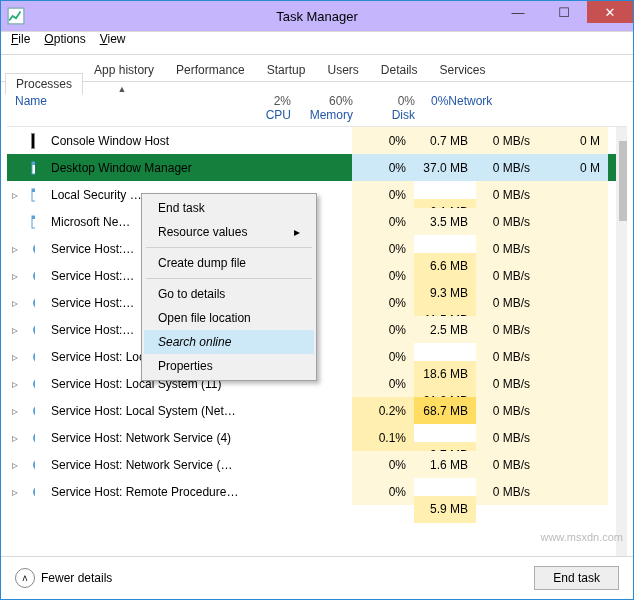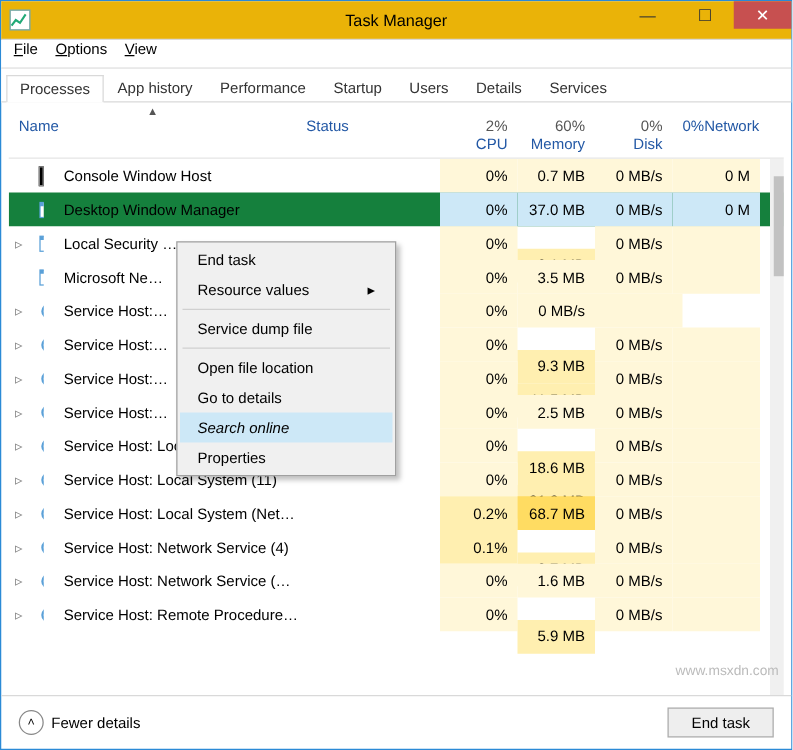--- a/index.html
+++ b/index.html
@@ -1,28 +1,28 @@
 <!DOCTYPE html>
 <html><head>
 <meta charset="utf-8">
 <style>
   html, body { margin:0; padding:0; font-family:"Segoe UI", Arial, sans-serif; font-size:12px; background:#fff; }
   .window { width:634px; height:600px; border:1px solid #2b8ad6; box-sizing:border-box; display:flex; flex-direction:column; position:relative; }
-  .titlebar { height:30px; background:#eab308; display:flex; align-items:center; position:relative; border-bottom:1px solid #d9d9d9; }
+  .titlebar { height:30px; background:#c4b5fd; display:flex; align-items:center; position:relative; border-bottom:1px solid #d9d9d9; }
   .titlebar-icon { width:18px; height:18px; margin-left:6px; }
   .titlebar-title { position:absolute; left:0; right:0; text-align:center; font-size:13px; color:#000; pointer-events:none; }
   .win-controls { position:absolute; right:0; top:0; display:flex; height:22px; }
   .win-btn { width:46px; display:flex; align-items:center; justify-content:center; font-size:13px; color:#333; }
   .win-btn.close { background:#c75050; color:#fff; }
   .menubar { height:22px; display:flex; align-items:flex-start; padding-left:10px; gap:14px; border-bottom:1px solid #d9d9d9; background:#fff; }
   .menubar span { font-size:12px; }
   .menubar span::first-letter { text-decoration:underline; }
   .tabbar { display:flex; padding-left:4px; padding-top:4px; border-bottom:1px solid #d9d9d9; background:#fff; }
   .tab { padding:3px 10px; border:1px solid transparent; font-size:12px; color:#333; }
-  .tab.active { border:1px solid #d9d9d9; border-bottom:1px solid #fff; background:#fff; position:relative; top:1px; }
+  .tab.active { border:1px solid #d9d9d9; border-bottom:1px solid #fff; background:#fff; position:relative; top:14px; }
   .columns-header { display:flex; border-bottom:1px solid #e5e5e5; position:relative; margin:8px 6px 0 6px; }
   .col { box-sizing:border-box; padding:4px 8px; font-size:12px; color:#2358a5; }
   .col-name { width:230px; position:relative; }
   .sort-ind { position:absolute; top:-6px; left:50%; transform:translateX(-50%); font-size:9px; color:#555; }
   .col-status { width:115px; }
   .col-num { width:62px; text-align:right; }
   .col-num .top { color:#555; display:block; }
   .col-num .bot { display:block; }
   .col-network { width:70px; text-align:right; }
   .rows { flex:1; overflow:hidden; margin:0 6px; position:relative; }
@@ -88,21 +88,20 @@
       <div class="tab">Users</div>
       <div class="tab">Details</div>
       <div class="tab">Services</div>
     </div>
 
   <div class="columns-header">
     <div class="col col-name">
       <span class="sort-ind">▲</span>
       <span>Name</span>
     </div>
-    <div class="col col-status">Status</div>
     <div class="col col-num">
         <span class="top">2%</span>
         <span class="bot">CPU</span>
       </div>
     <div class="col col-num">
         <span class="top">60%</span>
         <span class="bot">Memory</span>
       </div>
     <div class="col col-num">
         <span class="top">0%</span>
@@ -173,20 +172,21 @@
         <div class="c c-expand">▹</div>
         <div class="c c-icon">
           <svg width="16" height="16">
             <circle cx="8" cy="8" r="5" fill="none" stroke="#5aa0d8" stroke-width="2"></circle>
             <circle cx="8" cy="8" r="2" fill="#5aa0d8"></circle>
           </svg>
         </div>
         <div class="c c-name">Service Host:…</div>
         <div class="c c-status"></div>
         <div class="c c-cpu ">0%</div>
+        <div class="c c-mem mem-m1">6.6 MB</div>
         <div class="c c-disk">0 MB/s</div>
         <div class="c c-net"></div>
       </div>
       <div class="row">
         <div class="c c-expand">▹</div>
         <div class="c c-icon">
           <svg width="16" height="16">
             <circle cx="8" cy="8" r="5" fill="none" stroke="#5aa0d8" stroke-width="2"></circle>
             <circle cx="8" cy="8" r="2" fill="#5aa0d8"></circle>
           </svg>
@@ -336,28 +336,28 @@
   <div class="context-menu" id="ctx">
       <div class="cm-item">
         <span>End task</span>
       </div>
       <div class="cm-item">
         <span>Resource values</span>
         <span>▸</span>
       </div>
       <div class="cm-sep"></div>
       <div class="cm-item">
-        <span>Service dump file</span>
+        <span>Create dump file</span>
       </div>
       <div class="cm-sep"></div>
       <div class="cm-item">
+        <span>Go to details</span>
+      </div>
+      <div class="cm-item">
         <span>Open file location</span>
-      </div>
-      <div class="cm-item">
-        <span>Go to details</span>
       </div>
       <div class="cm-item hover">
         <span>Search online</span>
       </div>
       <div class="cm-item">
         <span>Properties</span>
       </div>
     </div>
 
 </div>

